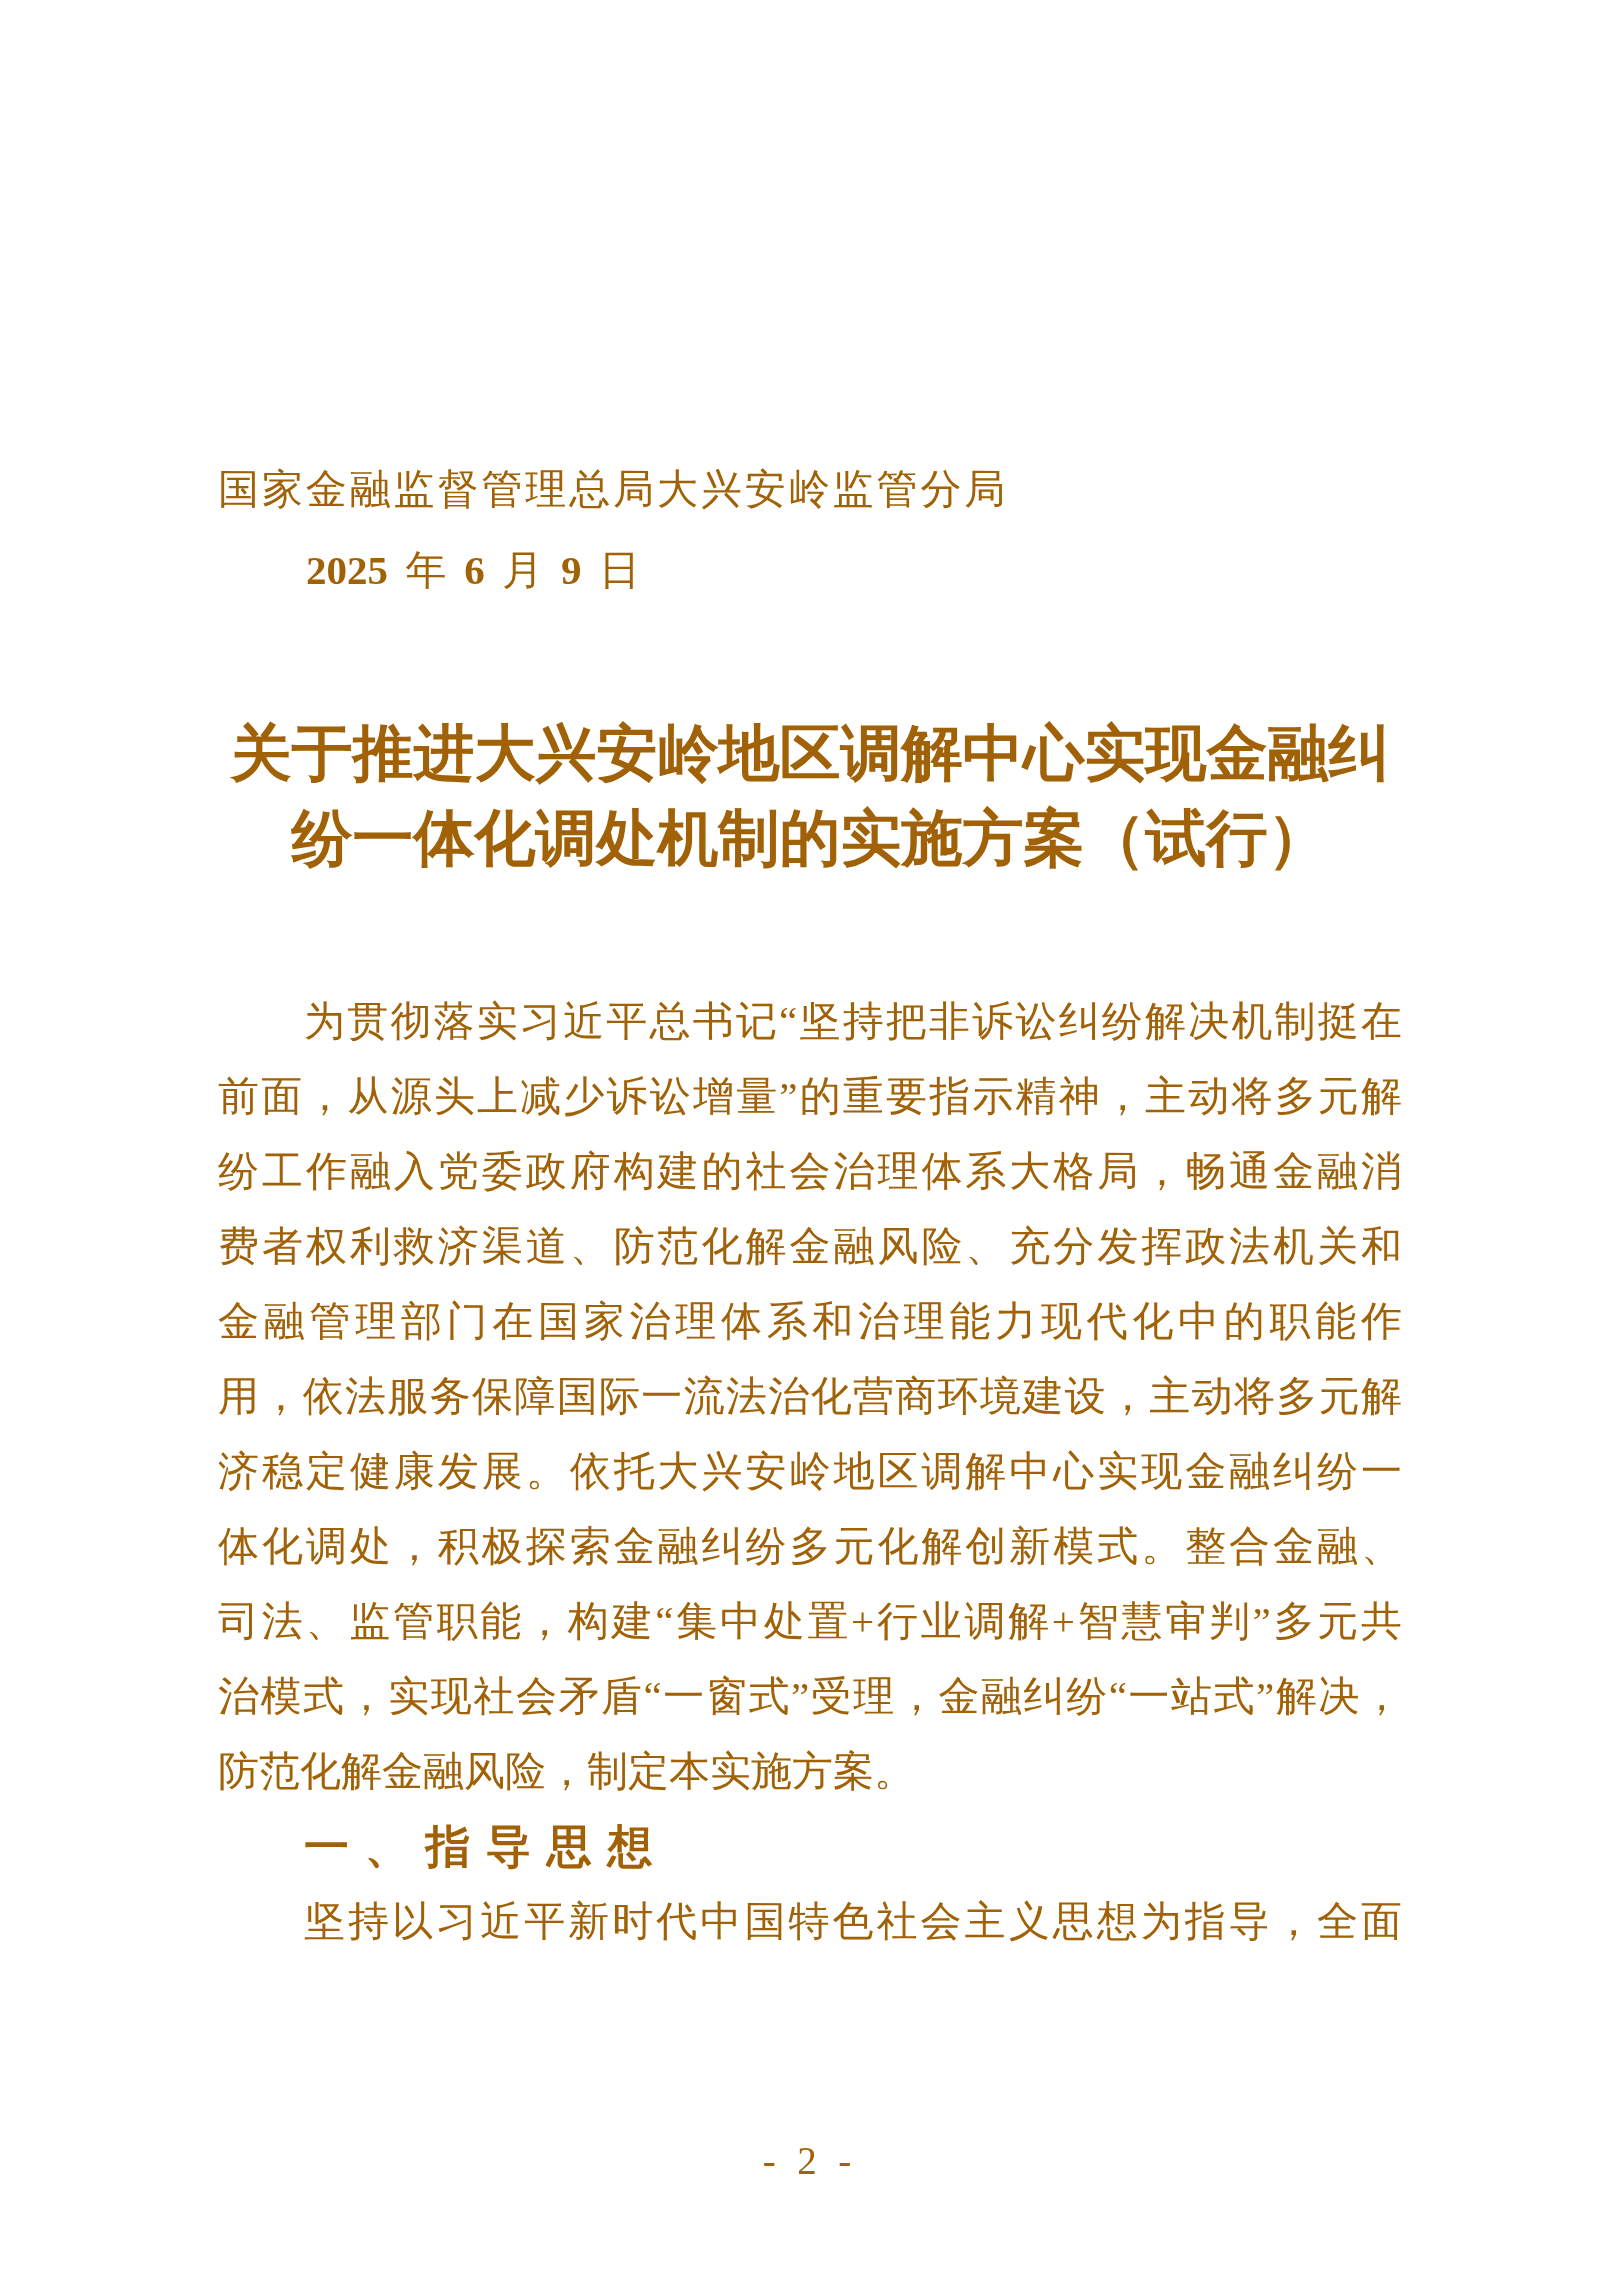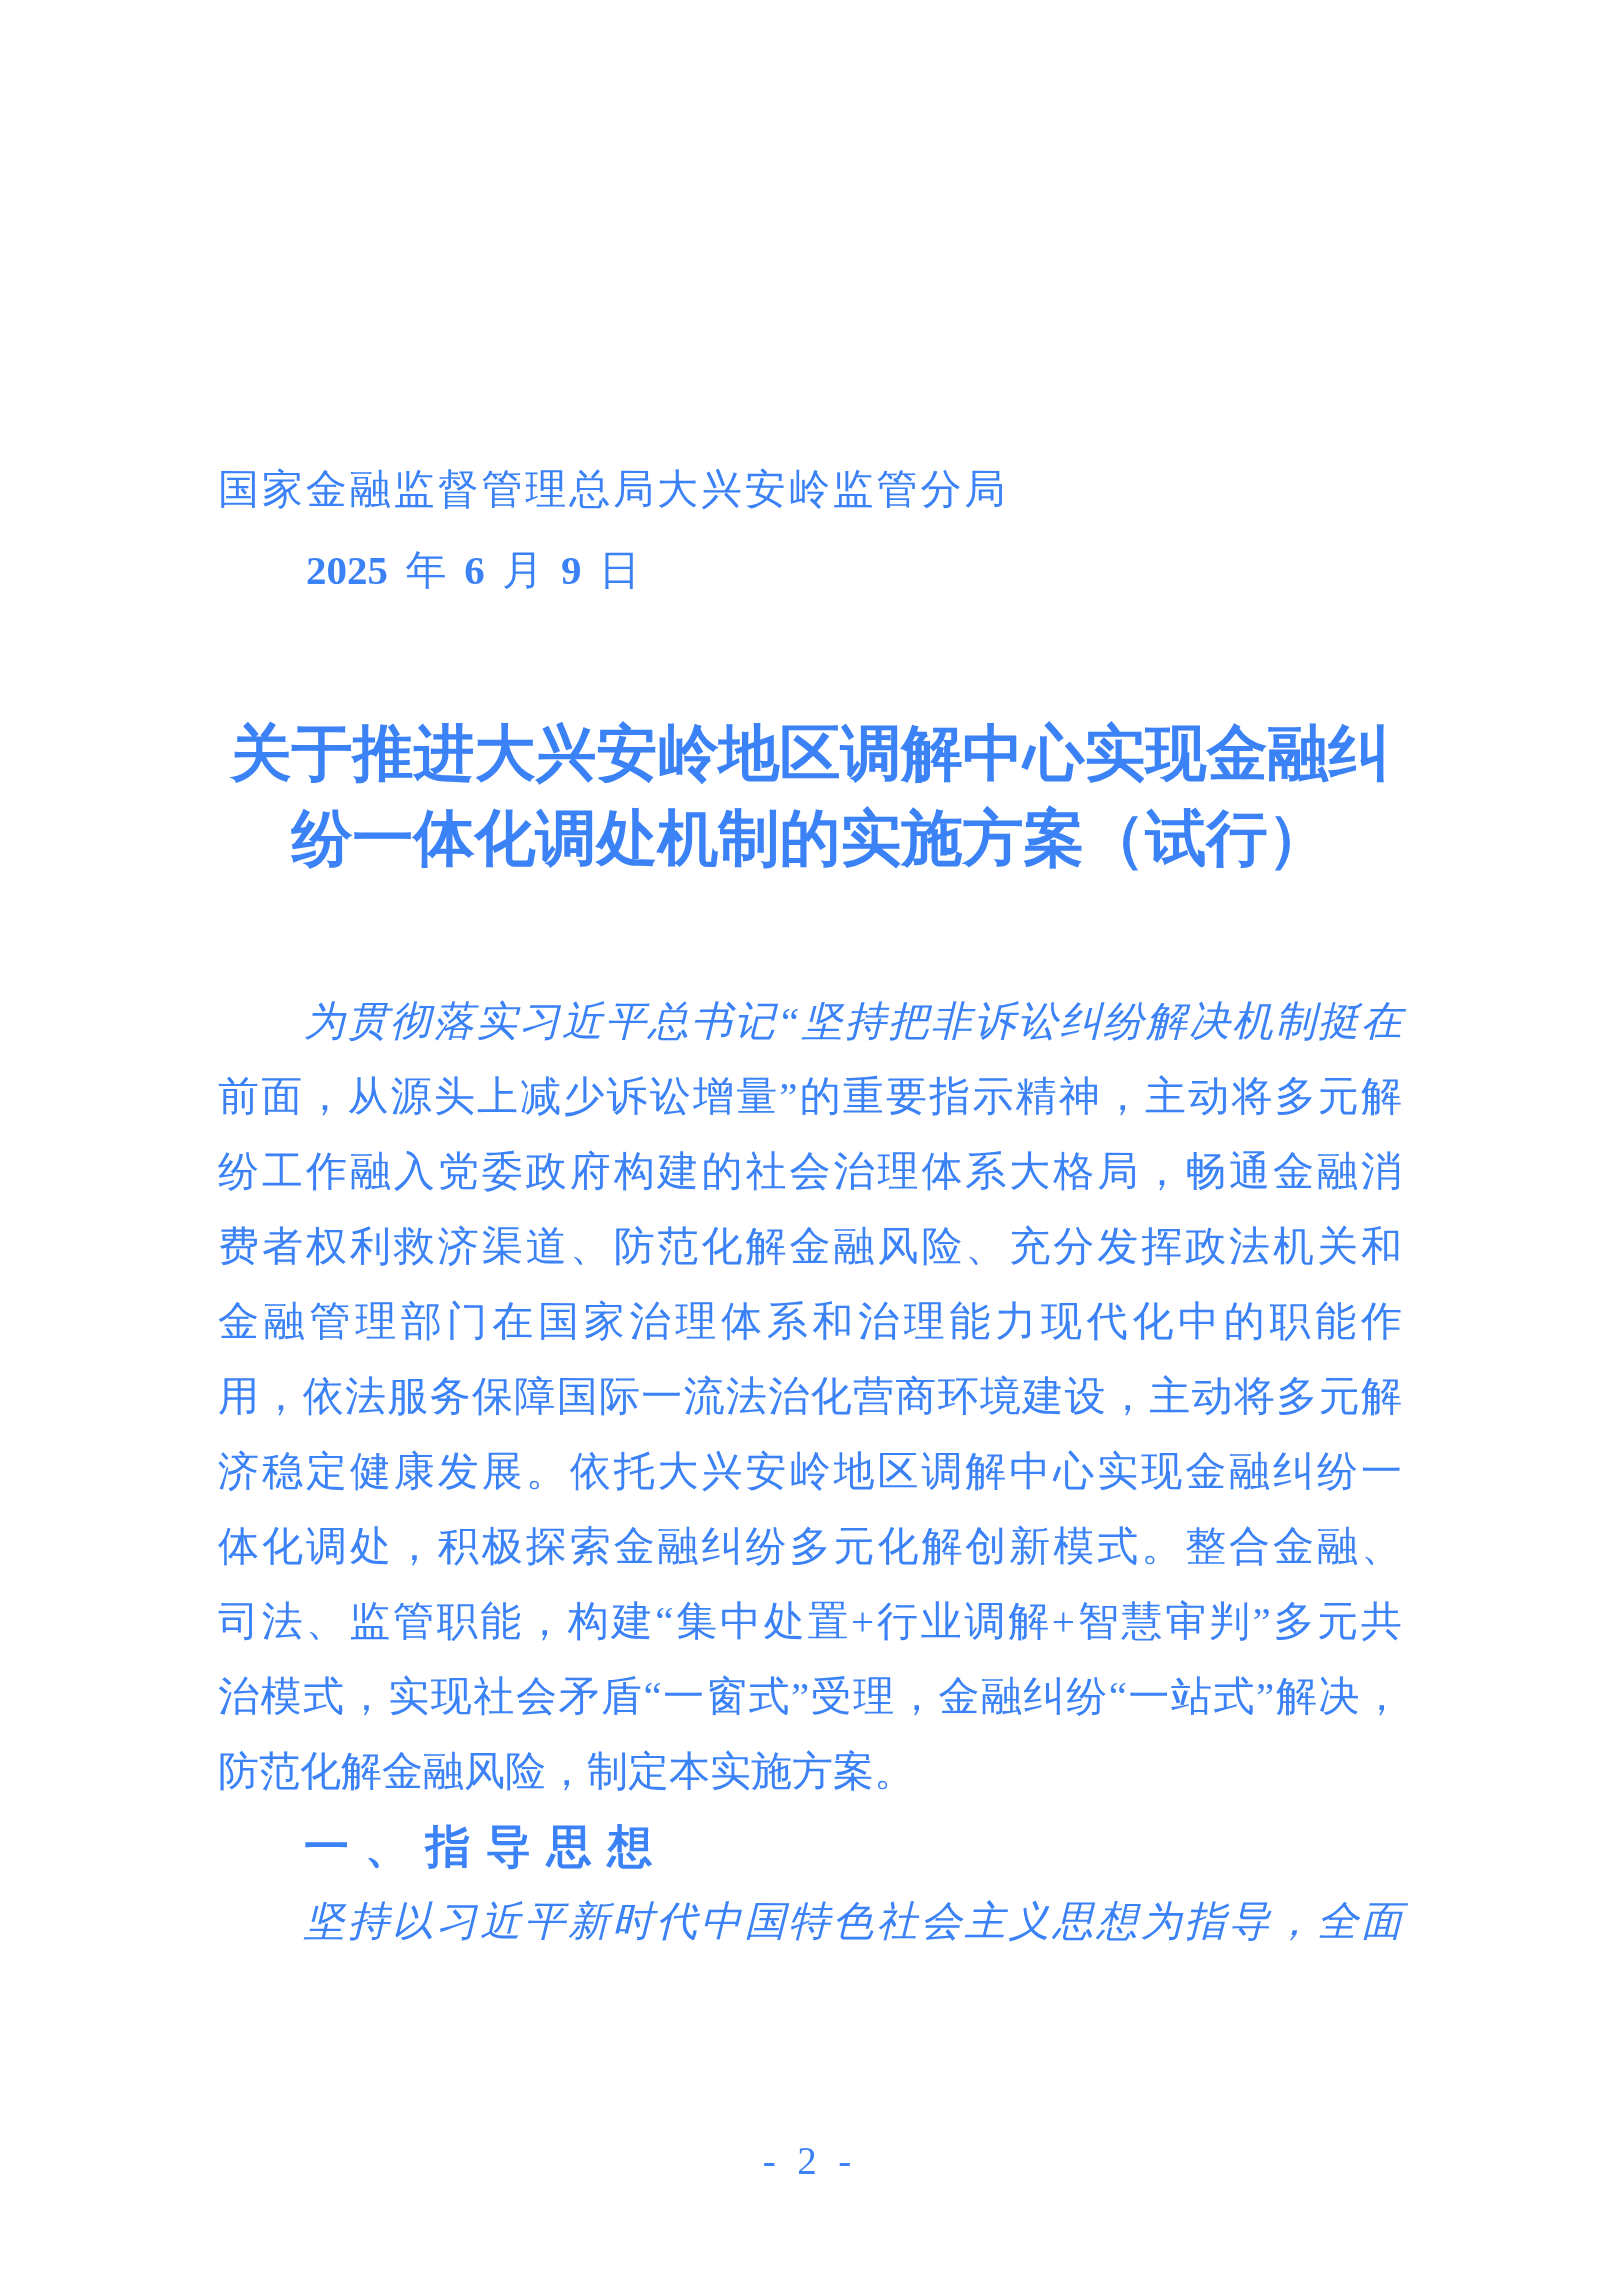--- a/index.html
+++ b/index.html
@@ -5,21 +5,21 @@
   html, body {
     margin: 0;
     padding: 0;
     background: #ffffff;
   }
   .page {
     position: relative;
     width: 1620px;
     height: 2292px;
     background: #ffffff;
-    color: #3b82f6;
+    color: #a16207;
     font-family: "Liberation Serif", "DejaVu Serif", serif;
     overflow: hidden;
   }
   
   .issuer {
     position: absolute;
     left: 218px;
     top: 460px;
     font-size: 41px;
     line-height: 59px;
@@ -66,21 +66,20 @@
   }
   .line {
     height: 75px;
     line-height: 75px;
     text-align: justify;
     text-align-last: justify;
     text-justify: inter-character;
   }
   .line.indent {
     padding-left: 86px;
-    font-style: italic;
   }
   .line.noslack {
     text-align-last: left;
   }
   .heading {
     height: 75px;
     line-height: 75px;
     padding-left: 86px;
     font-family: "Liberation Sans", "DejaVu Sans", sans-serif;
     font-weight: bold;

